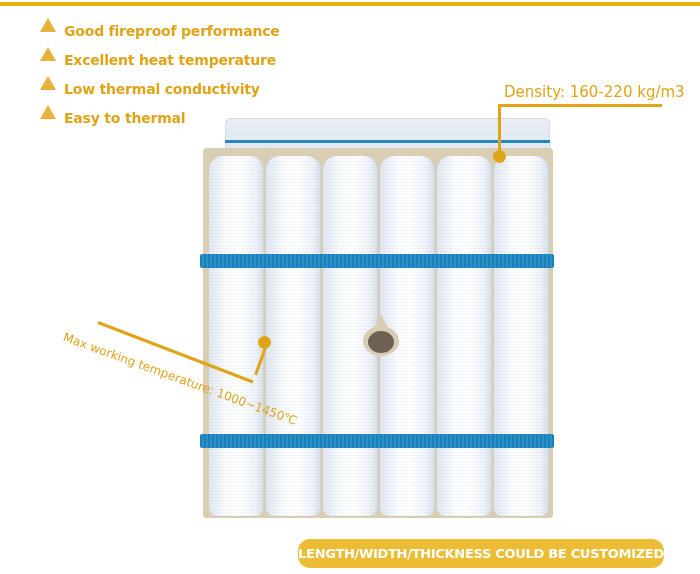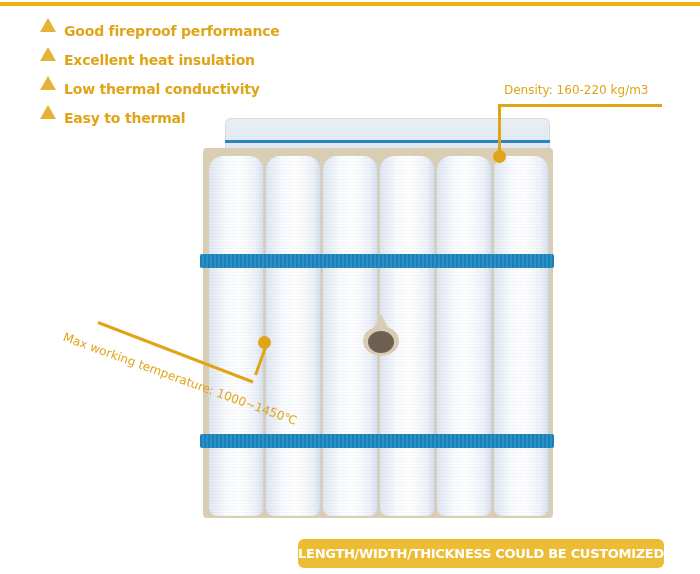--- a/index.html
+++ b/index.html
@@ -25,42 +25,42 @@
   .strap { position: absolute; left: 5px; width: 354px; height: 14px; background: repeating-linear-gradient(90deg, #1d7fb8 0 2px, #2a90c8 2px 4px); border-radius: 2px; }
   .strap-1 { top: 146px; }
   .strap-2 { top: 326px; }
   .tube { position: absolute; left: 168px; top: 206px; width: 36px; height: 44px; }
   .tube-outer { position: absolute; left: 0; top: 12px; width: 36px; height: 30px; background: #d8ccb7; border-radius: 50%; }
   .tube-inner { position: absolute; left: 5px; top: 17px; width: 26px; height: 22px; background: #6e6152; border-radius: 50%; }
   .tube-tip { position: absolute; left: 10px; top: 0; width: 0; height: 0; border-left: 8px solid transparent; border-right: 8px solid transparent; border-bottom: 16px solid #d8ccb7; }
 
   .callout-line { position: absolute; background: #e0a418; }
   .dot { position: absolute; width: 13px; height: 13px; border-radius: 50%; background: #e0a418; }
-  .density-text { position: absolute; left: 504px; top: 83px; color: #e0a418; font-size: 12px; font-family: "DejaVu Sans", sans-serif; }
+  .density-text { position: absolute; left: 504px; top: 83px; color: #e0a418; font-size: 15px; font-family: "DejaVu Sans", sans-serif; }
   .temp-text { position: absolute; left: 66px; top: 330px; color: #e0a418; font-size: 12px; font-family: "DejaVu Sans", sans-serif;
                transform-origin: 0 0; transform: rotate(20deg); white-space: nowrap; }
   .temp-line { position: absolute; left: 98px; top: 321px; width: 166px; height: 3px; background: #e0a418; transform-origin: 0 50%; transform: rotate(21deg); }
 
-  .banner { position: absolute; left: 298px; top: 539px; width: 366px; height: 29px; background: #edbc35; border-radius: 6px;
+  .banner { position: absolute; left: 298px; top: 539px; width: 366px; height: 29px; background: #edbc35; border-radius: 12px;
             display: flex; align-items: center; justify-content: center; }
   .banner-text { color: #ffffff; font-weight: bold; font-size: 13px; font-family: "DejaVu Sans", sans-serif; letter-spacing: -0.3px; }
 </style>
 </head>
 <body>
 
 <div class="top-rule"></div>
 
 <ul class="features">
   <li class="feature">
     <span class="tri"></span>
     <span class="feature-text">Good fireproof performance</span>
   </li>
   <li class="feature">
     <span class="tri"></span>
-    <span class="feature-text">Excellent heat insulation</span>
+    <span class="feature-text">Excellent heat temperature</span>
   </li>
   <li class="feature">
     <span class="tri"></span>
     <span class="feature-text">Low thermal conductivity</span>
   </li>
   <li class="feature">
     <span class="tri"></span>
     <span class="feature-text">Easy to thermal</span>
   </li>
 </ul>

